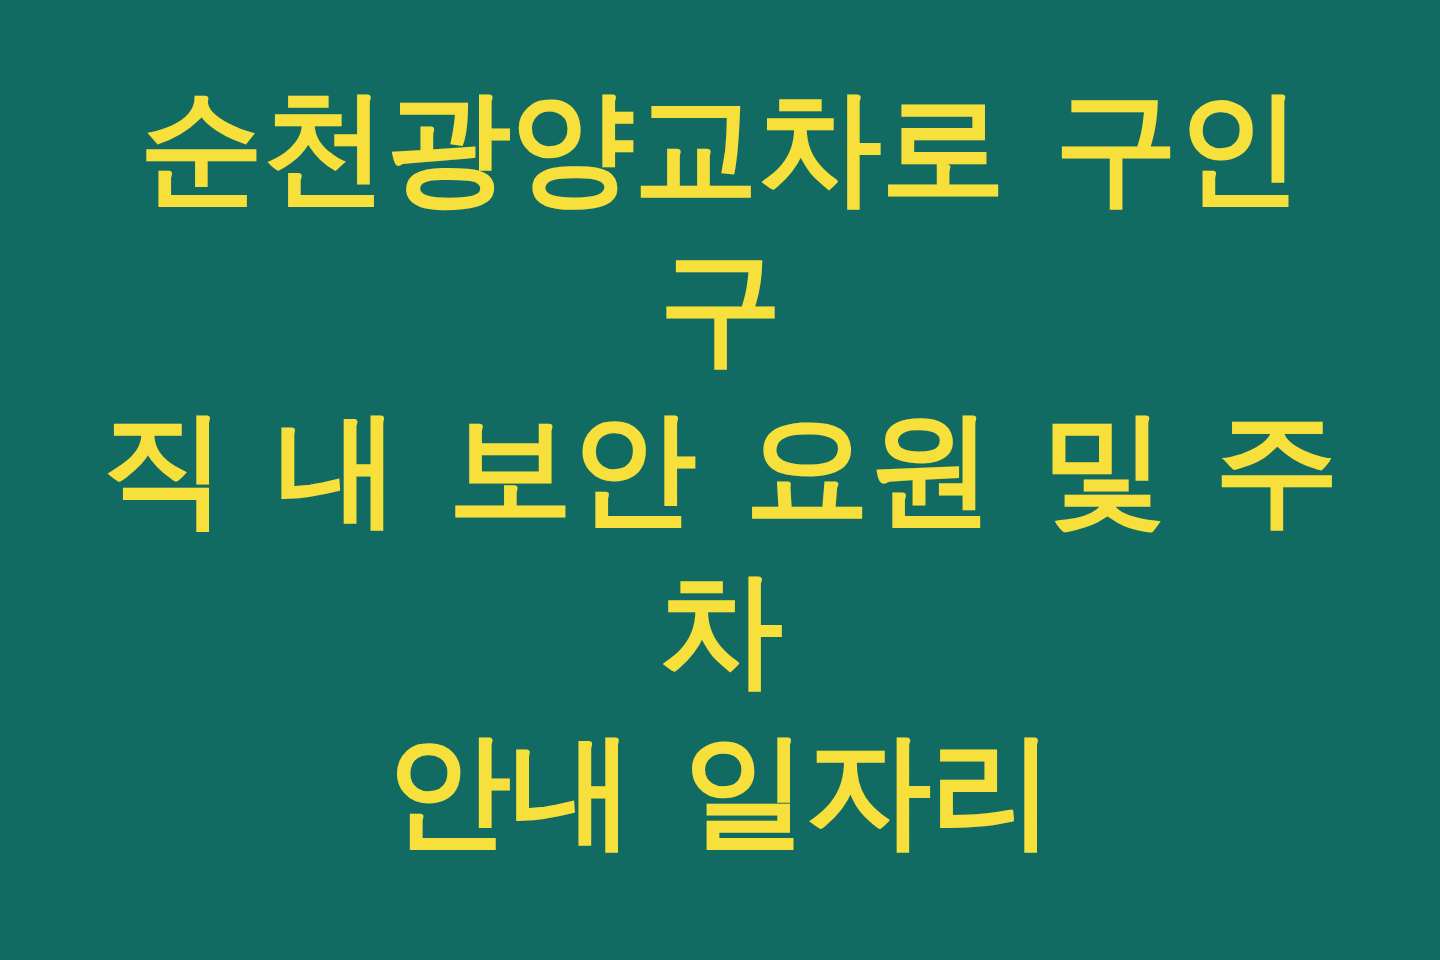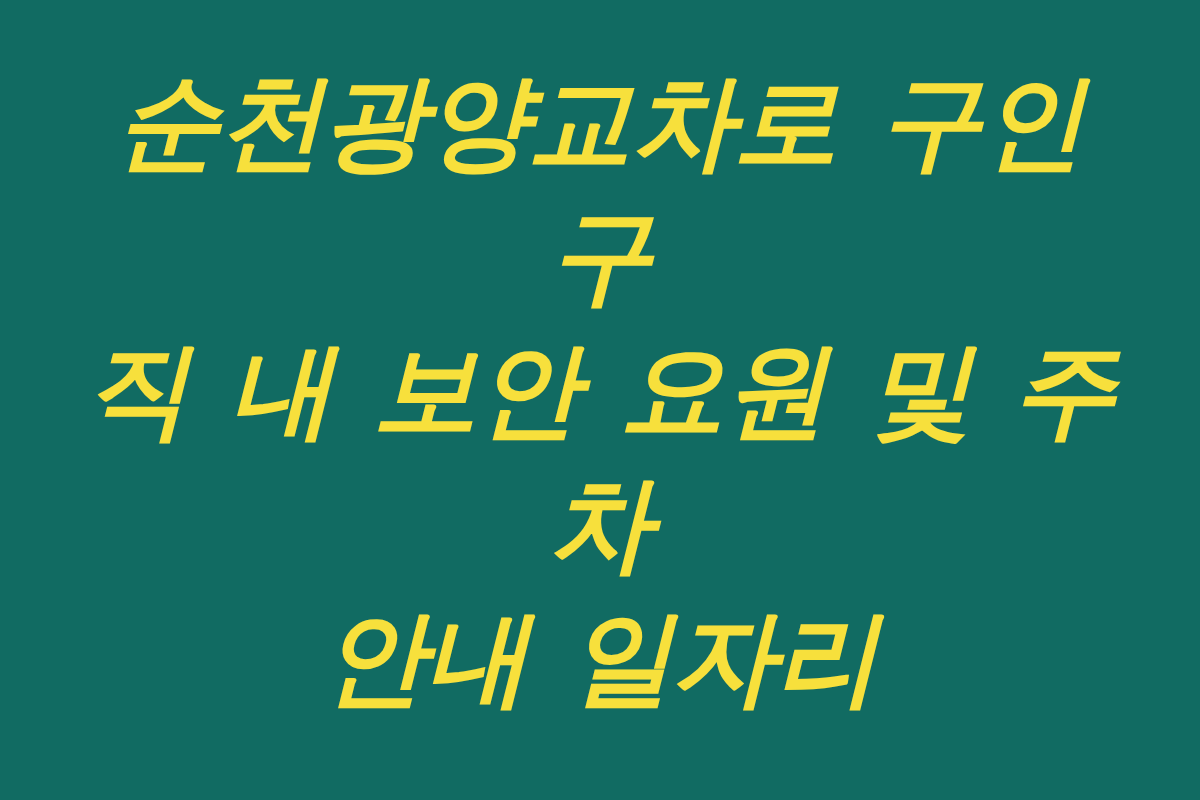--- a/index.html
+++ b/index.html
@@ -14,21 +14,20 @@
   }
   #banner {
     position: relative;
     width: 1200px;
     height: 800px;
     background: #116B62;
     display: flex;
     align-items: center;
     justify-content: center;
     box-sizing: border-box;
-    font-style: italic;
   }
   #headline {
     width: 1060px;
     margin: 0;
     padding: 0;
     text-align: center;
     color: #F7E03C;
     font-family: "DejaVu Sans", "Liberation Sans", sans-serif;
     font-weight: 700;
     font-size: 104px;

